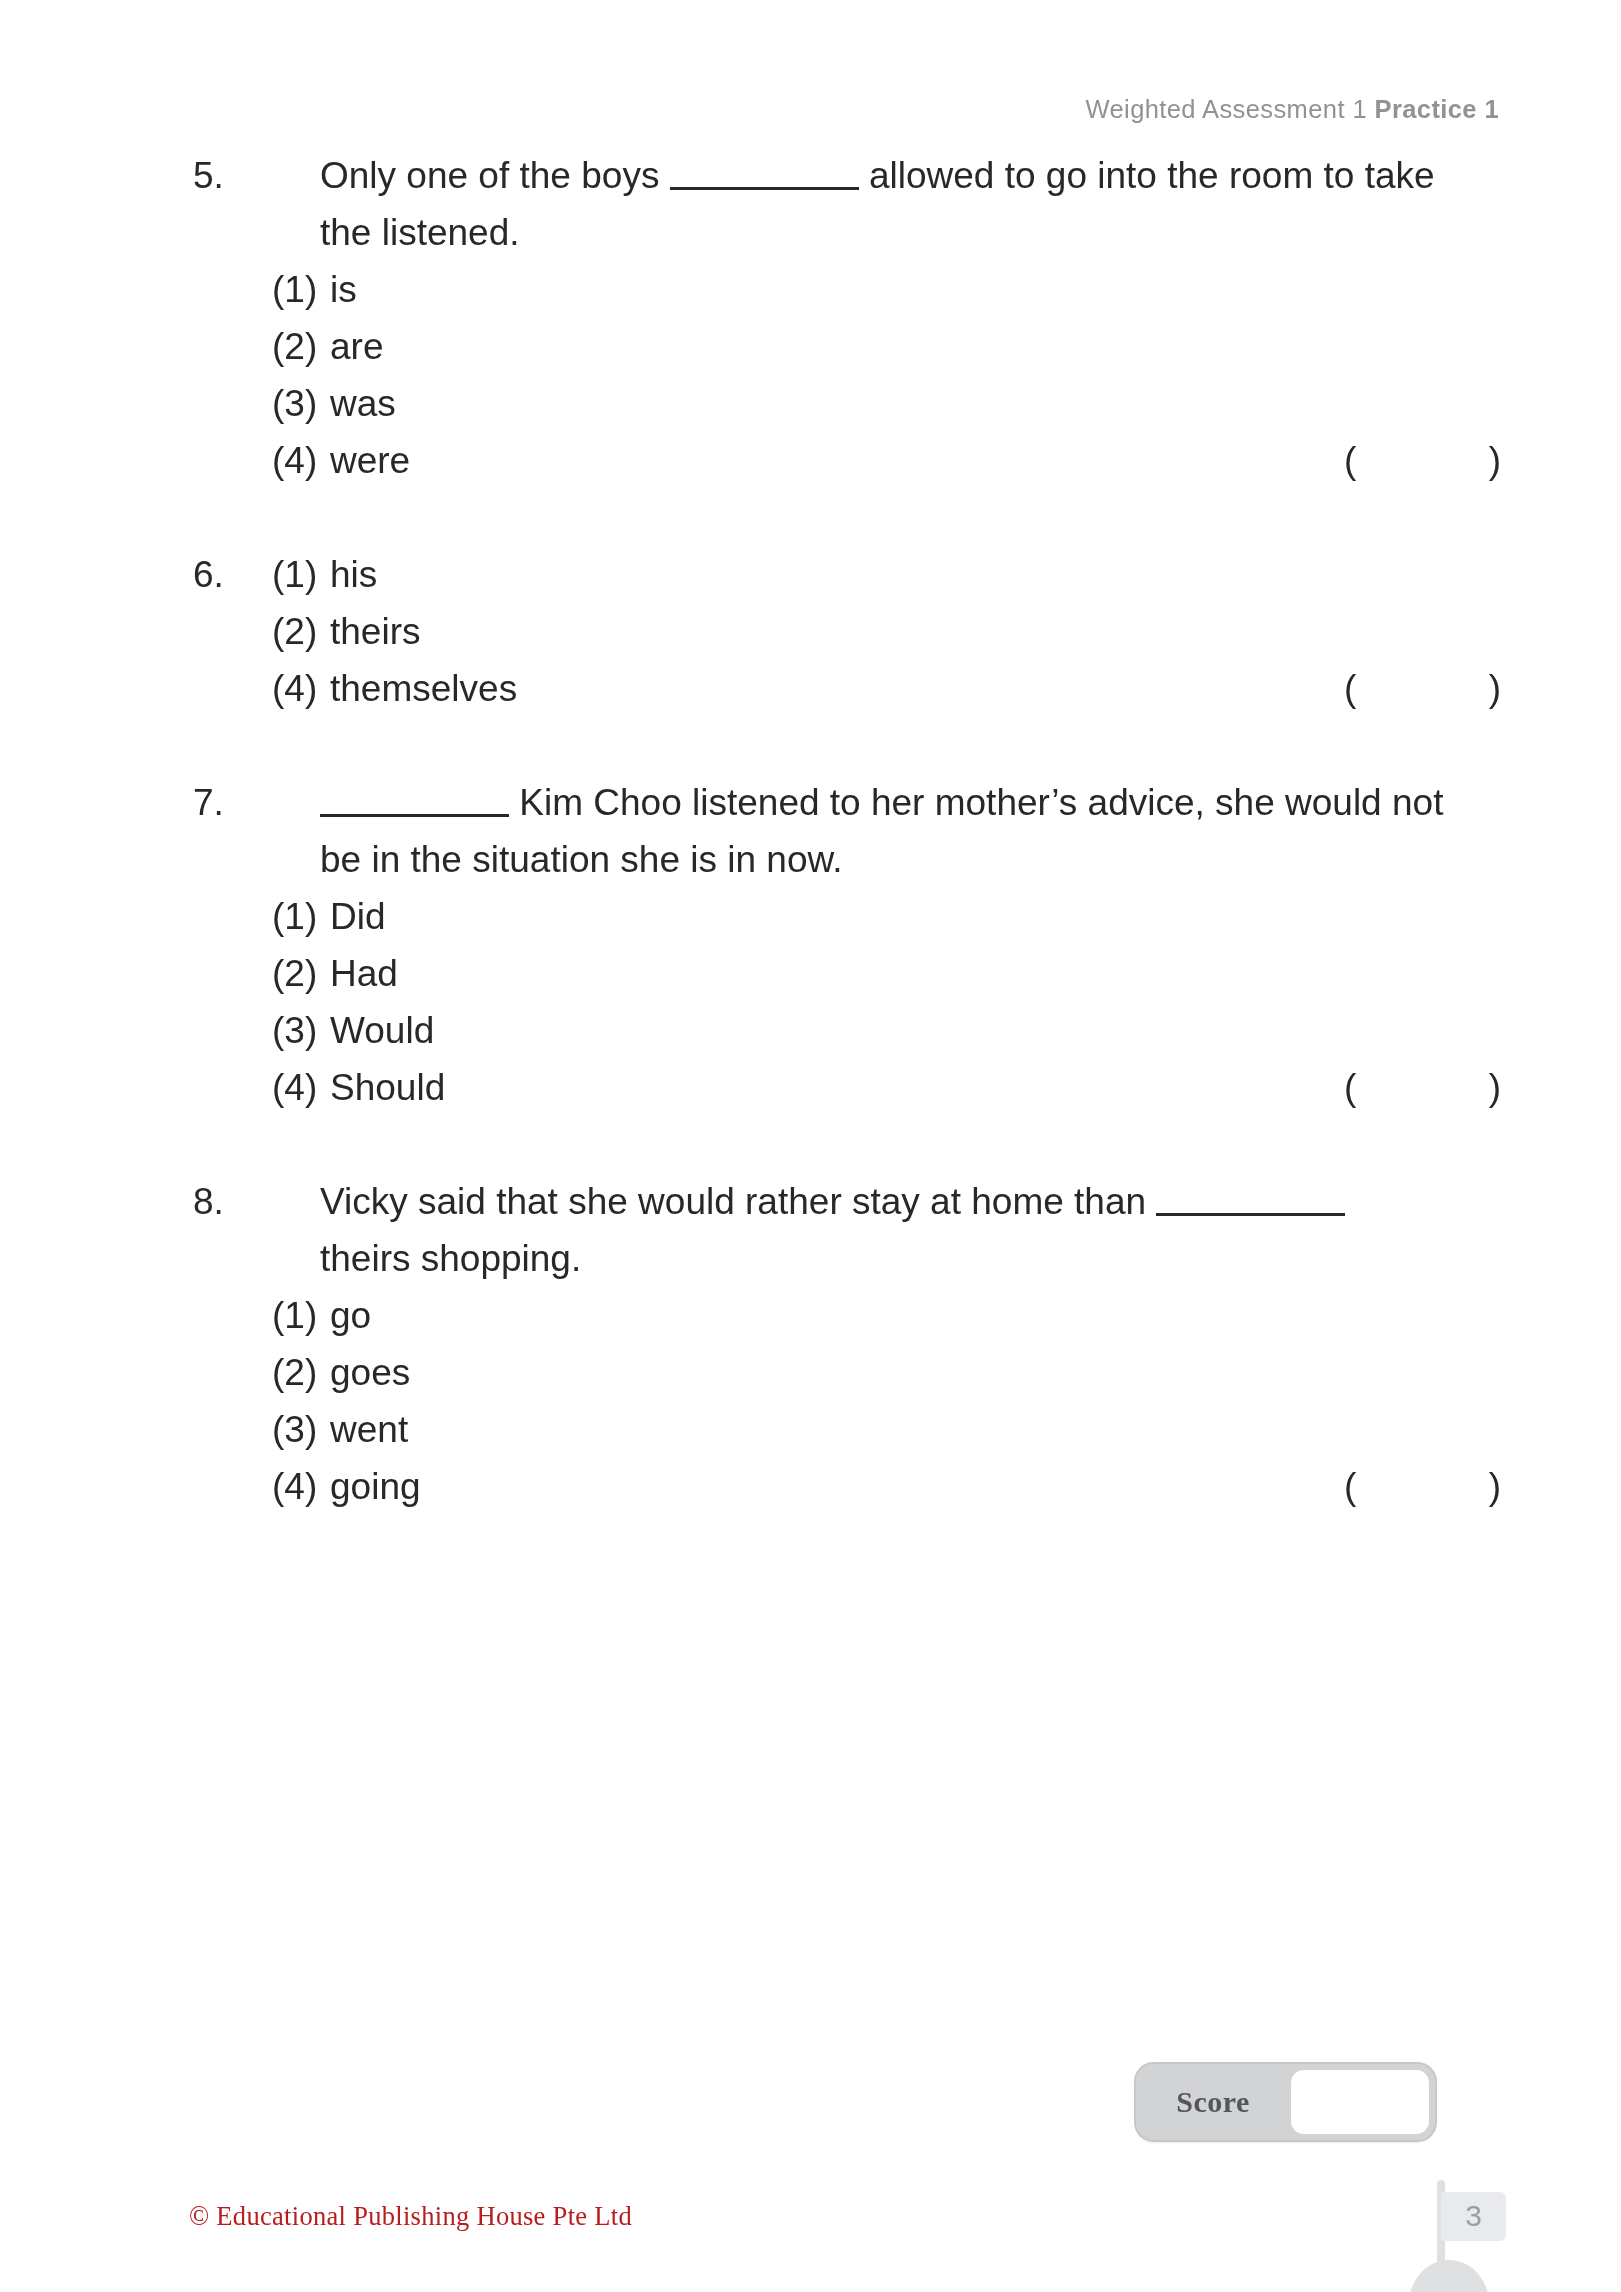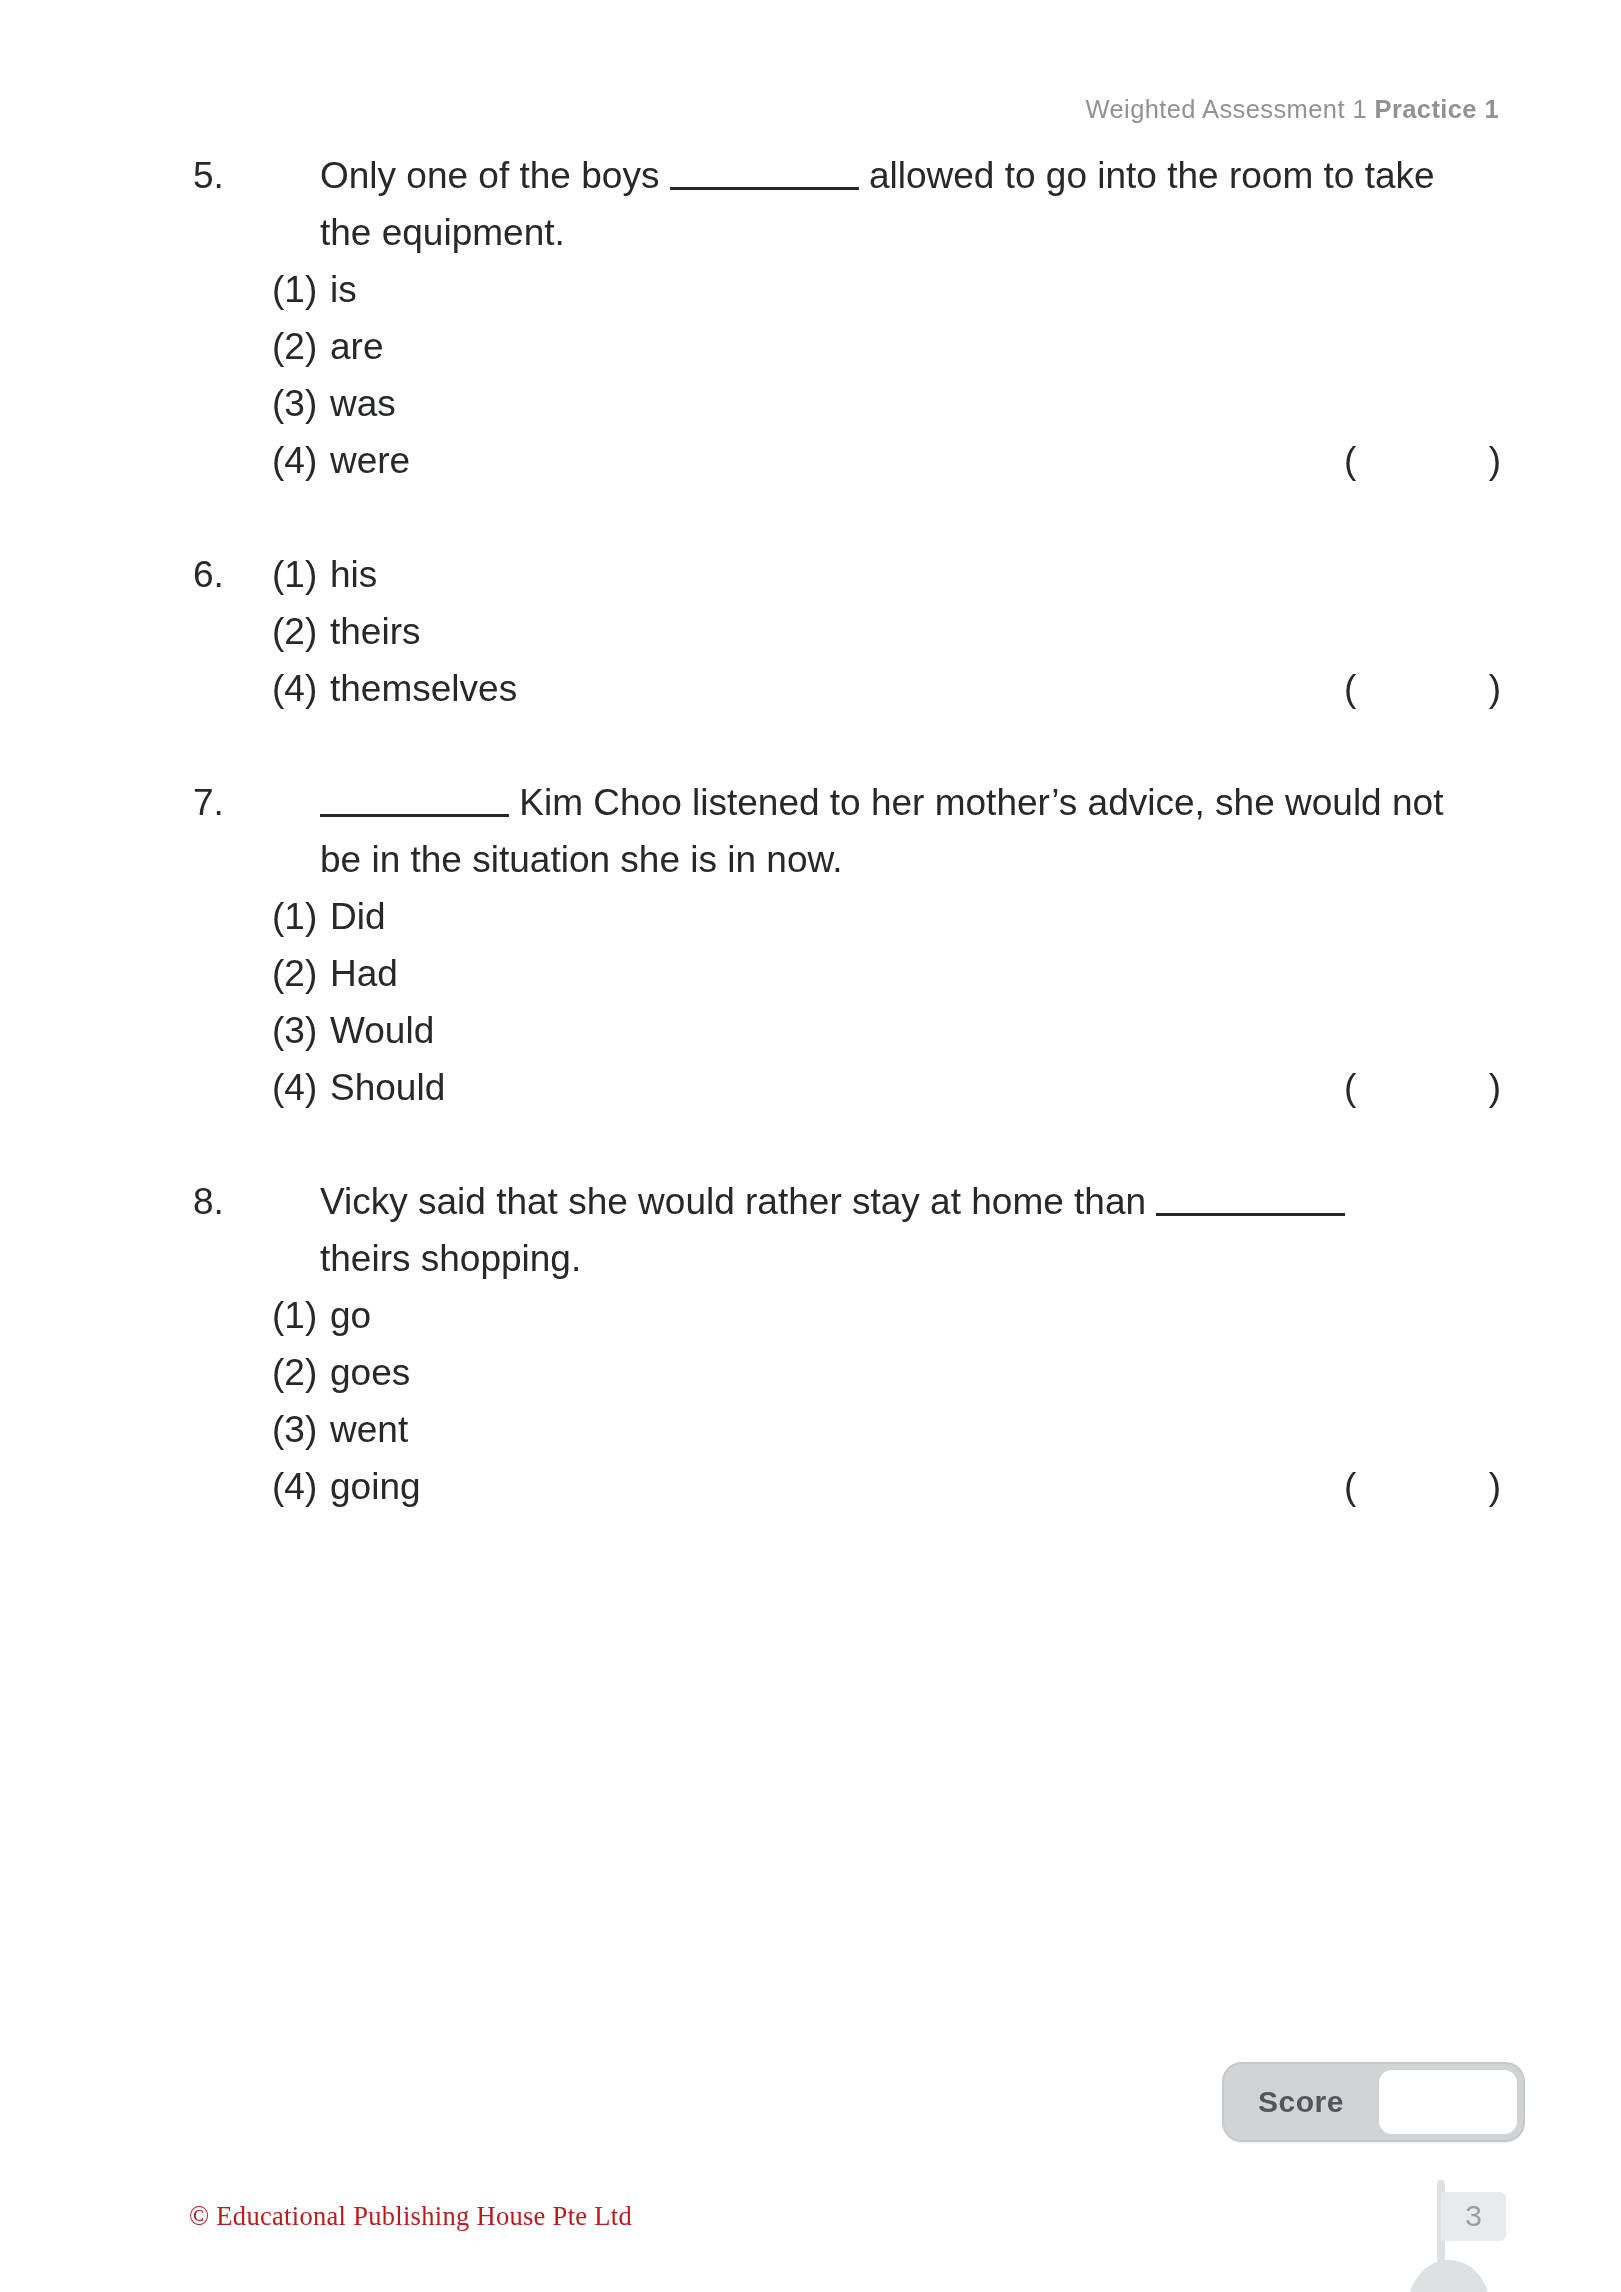--- a/index.html
+++ b/index.html
@@ -47,25 +47,26 @@
   .opt-label { display:inline-block; width:58px; }
   .bracket {
     position:absolute; right:0; top:0;
     width:157px;
     display:flex; justify-content:space-between;
   }
 
   
   .score-box {
     position:absolute;
-    left:1224px; top:2064px;
+    left:1136px; top:2064px;
     width:299px; height:76px;
     background:var(--score-fill, #d2d3d5);
     border-radius:17.6px;
     box-shadow:0 0 0 2px var(--score-edge, #c6c8ca), 0 2.9px 2px rgba(0,0,0,0.08);
+    font-family:Liberation Serif, serif;
   }
   .score-label {
     position:absolute; left:0; top:0; bottom:0;
     width:154px;
     display:flex; align-items:center; justify-content:center;
     font-size:30px; font-weight:bold;
     color:var(--score-label, #54565b);
     letter-spacing:0.5px;
   }
   .score-field {
@@ -120,21 +121,21 @@
   <div class="header">
     <span>Weighted Assessment 1</span><span> </span><span class="bold">Practice 1</span>
   </div>
 
   <div class="content" id="questions">
   <div class="question">
     <div class="q-num">5.</div>
     <div class="q-body">
       <div class="q-stem">
             <div class="stem-line">Only one of the boys <span class="blank"></span> allowed to go into the room to take</div>
-            <div class="stem-line">the equipment.</div>
+            <div class="stem-line">the listened.</div>
           </div>
       <div class="q-options">
             <div class="option-row"><span class="opt-label">(1)</span><span class="opt-text">is</span></div>
             <div class="option-row"><span class="opt-label">(2)</span><span class="opt-text">are</span></div>
             <div class="option-row"><span class="opt-label">(3)</span><span class="opt-text">was</span></div>
             <div class="option-row"><span class="opt-label">(4)</span><span class="opt-text">were</span><span class="bracket">
                 <span>(</span>
                 <span>)</span>
               </span></div>
           </div>

